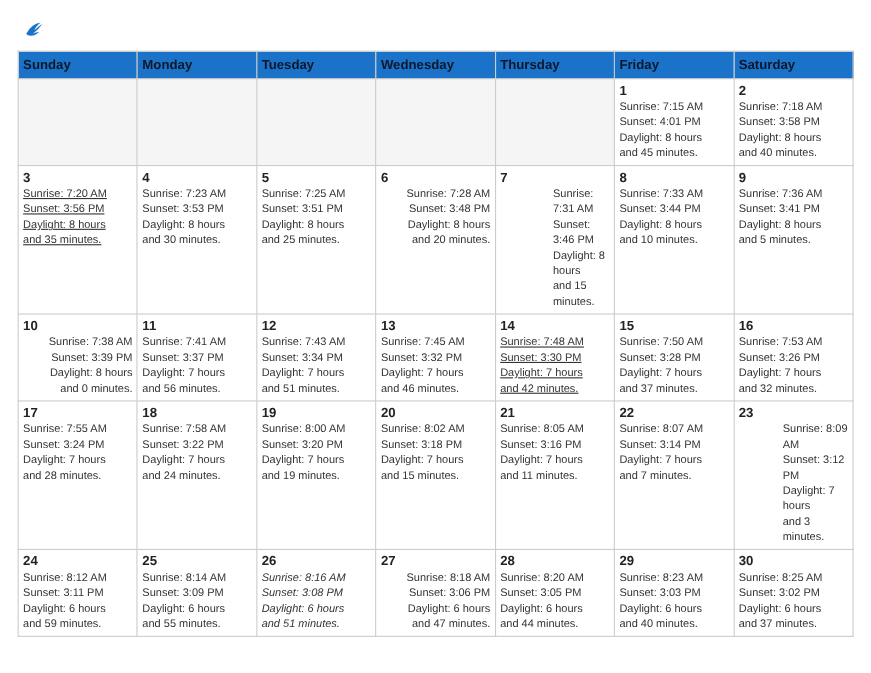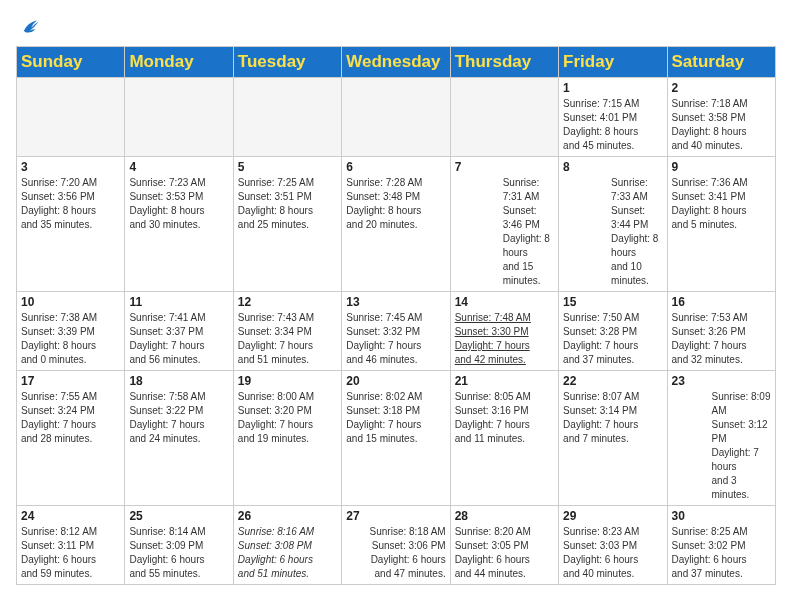--- a/index.html
+++ b/index.html
@@ -54,22 +54,22 @@
       color: #444;
       margin-top: 2px;
     }
     .calendar {
       width: 100%;
       border-collapse: collapse;
       table-layout: fixed;
     }
     .calendar th {
       background: #1a73c8;
-      color: #fde047;
-      font-size: 17px;
+      color: #0f172a;
+      font-size: 12px;
       font-weight: bold;
       padding: 5px 4px;
       text-align: left;
       border: 1px solid #ccc;
     }
     .calendar td {
       border: 1px solid #ccc;
       vertical-align: top;
       padding: 3px 4px;
       font-size: 9.5px;
@@ -147,72 +147,72 @@
             <span class="day-num">2</span>
             <div class="day-info" style="white-space: pre-line;">Sunrise: 7:18 AM
 Sunset: 3:58 PM
 Daylight: 8 hours
 and 40 minutes.</div>
           </td>
         </tr>
         <tr>
           <td>
             <span class="day-num">3</span>
-            <div class="day-info" style="white-space: pre-line;">Sunrise: 7:20 AM
+            <div class="day-info" style="white-space: pre-line; text-decoration: underline;">Sunrise: 7:20 AM
 Sunset: 3:56 PM
 Daylight: 8 hours
 and 35 minutes.</div>
           </td>
           <td>
             <span class="day-num">4</span>
             <div class="day-info" style="white-space: pre-line;">Sunrise: 7:23 AM
 Sunset: 3:53 PM
 Daylight: 8 hours
 and 30 minutes.</div>
           </td>
           <td>
             <span class="day-num">5</span>
             <div class="day-info" style="white-space: pre-line;">Sunrise: 7:25 AM
 Sunset: 3:51 PM
 Daylight: 8 hours
 and 25 minutes.</div>
           </td>
           <td>
             <span class="day-num">6</span>
-            <div class="day-info" style="white-space: pre-line;">Sunrise: 7:28 AM
+            <div class="day-info" style="white-space: pre-line; text-align: right;">Sunrise: 7:28 AM
 Sunset: 3:48 PM
 Daylight: 8 hours
 and 20 minutes.</div>
           </td>
           <td>
             <span class="day-num">7</span>
             <div class="day-info" style="white-space: pre-line; margin-left: 48px;">Sunrise: 7:31 AM
 Sunset: 3:46 PM
 Daylight: 8 hours
 and 15 minutes.</div>
           </td>
           <td>
             <span class="day-num">8</span>
-            <div class="day-info" style="white-space: pre-line; margin-left: 48px;">Sunrise: 7:33 AM
+            <div class="day-info" style="white-space: pre-line;">Sunrise: 7:33 AM
 Sunset: 3:44 PM
 Daylight: 8 hours
 and 10 minutes.</div>
           </td>
           <td>
             <span class="day-num">9</span>
             <div class="day-info" style="white-space: pre-line;">Sunrise: 7:36 AM
 Sunset: 3:41 PM
 Daylight: 8 hours
 and 5 minutes.</div>
           </td>
         </tr>
         <tr>
           <td>
             <span class="day-num">10</span>
-            <div class="day-info" style="white-space: pre-line;">Sunrise: 7:38 AM
+            <div class="day-info" style="white-space: pre-line; text-align: right;">Sunrise: 7:38 AM
 Sunset: 3:39 PM
 Daylight: 8 hours
 and 0 minutes.</div>
           </td>
           <td>
             <span class="day-num">11</span>
             <div class="day-info" style="white-space: pre-line;">Sunrise: 7:41 AM
 Sunset: 3:37 PM
 Daylight: 7 hours
 and 56 minutes.</div>

